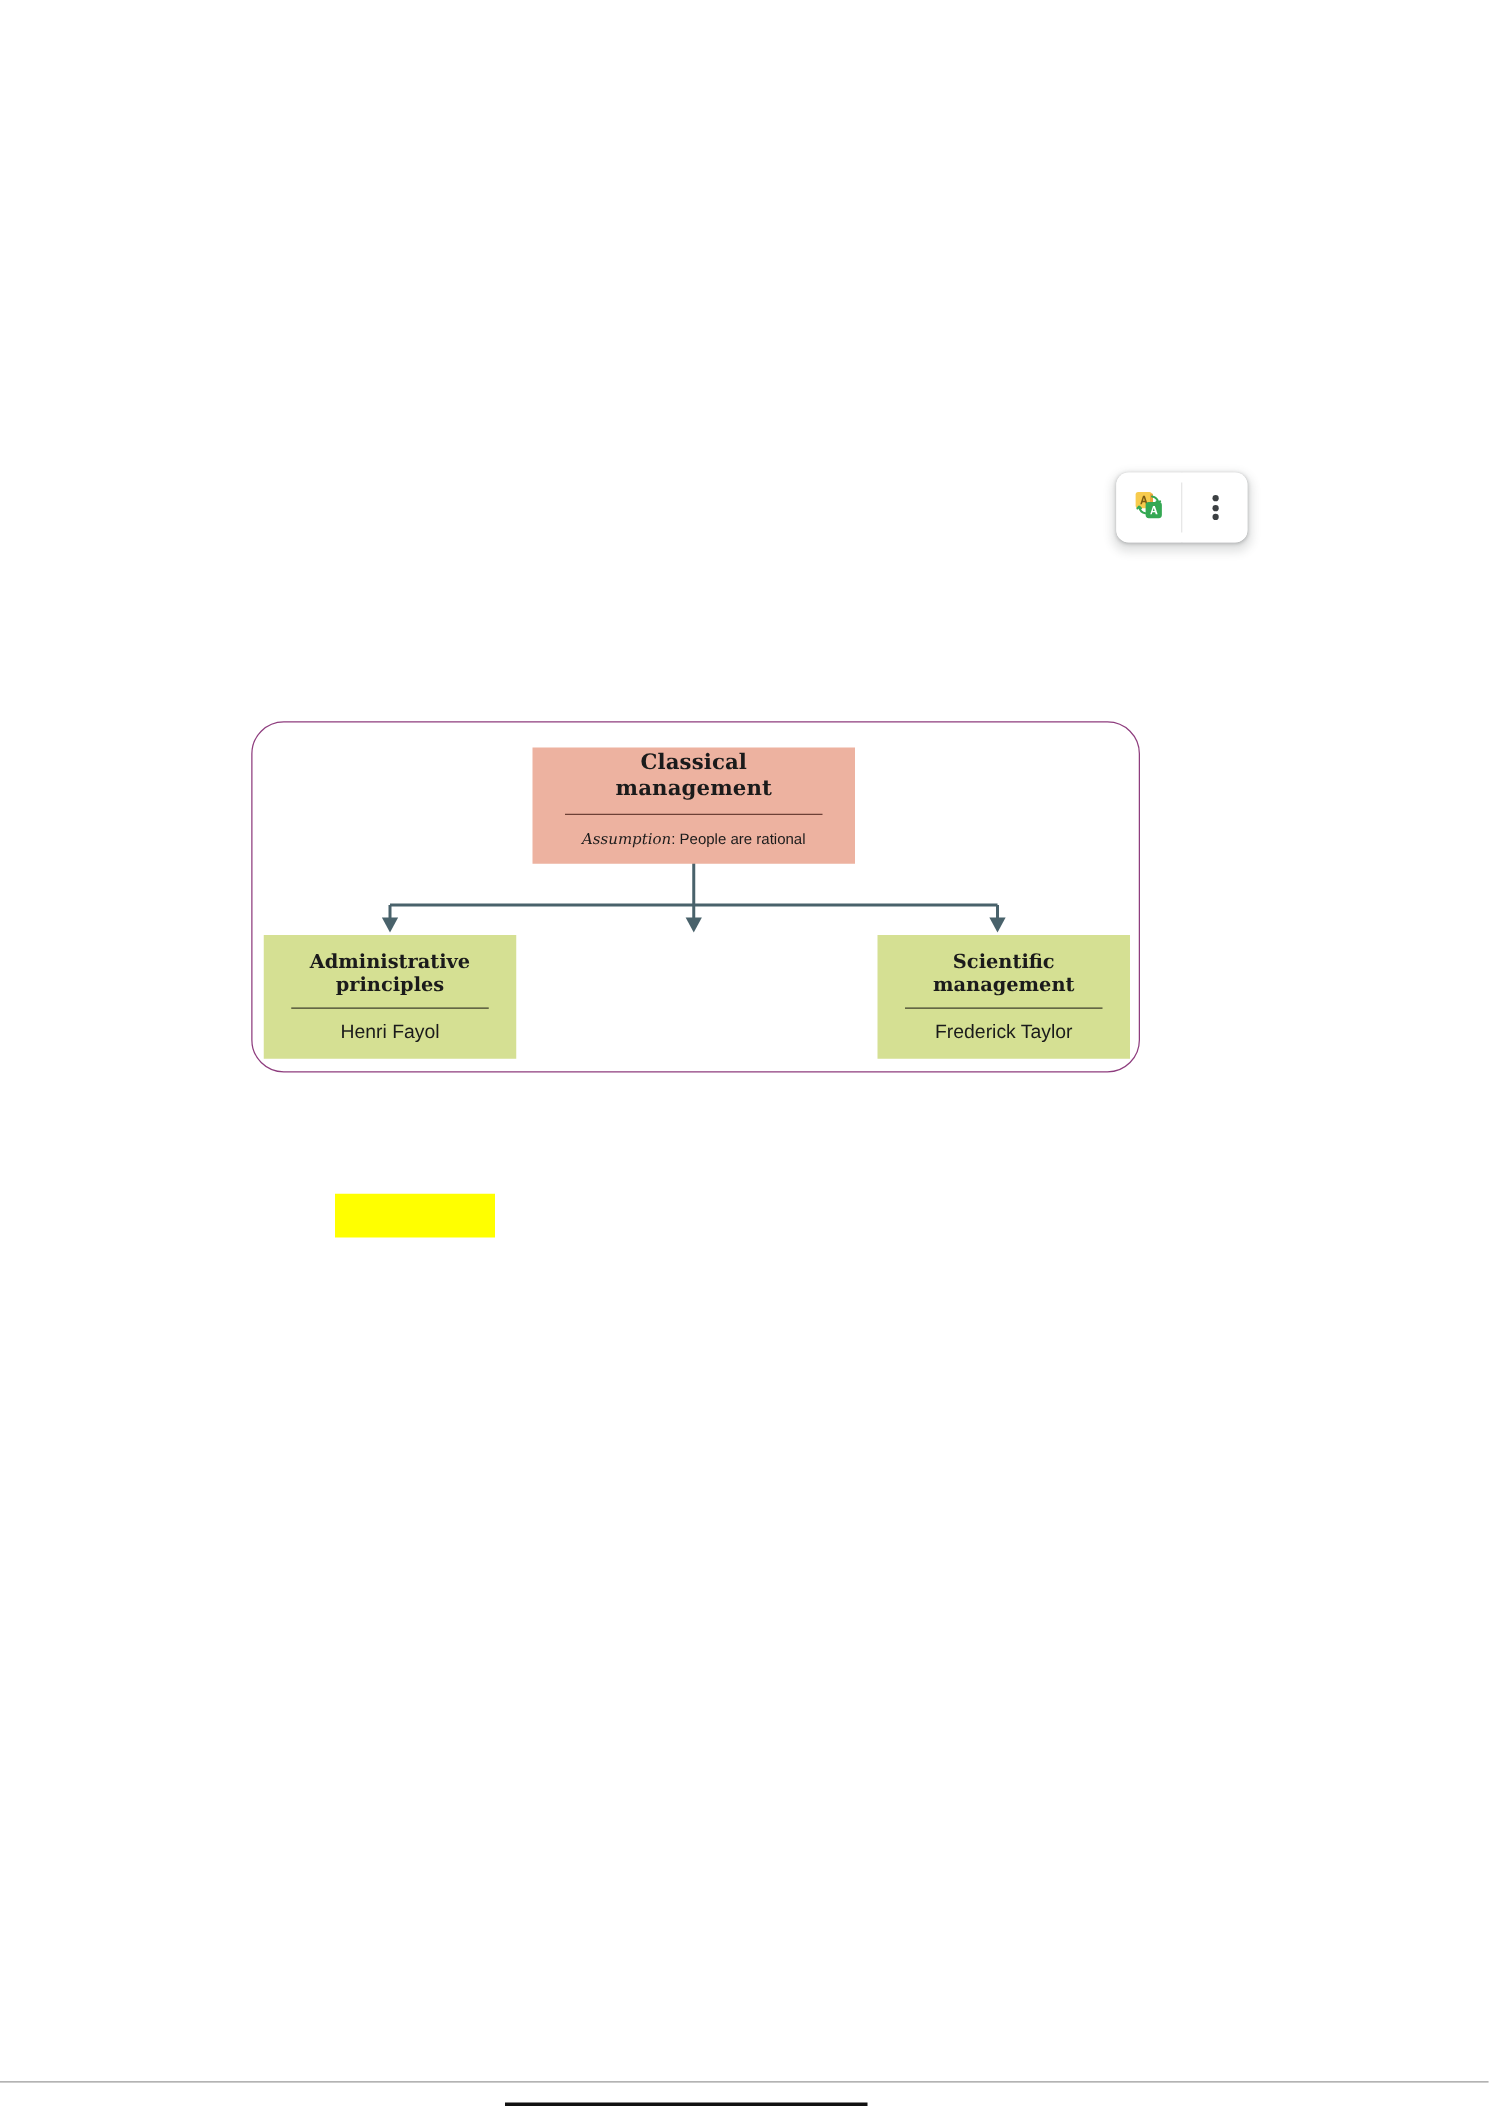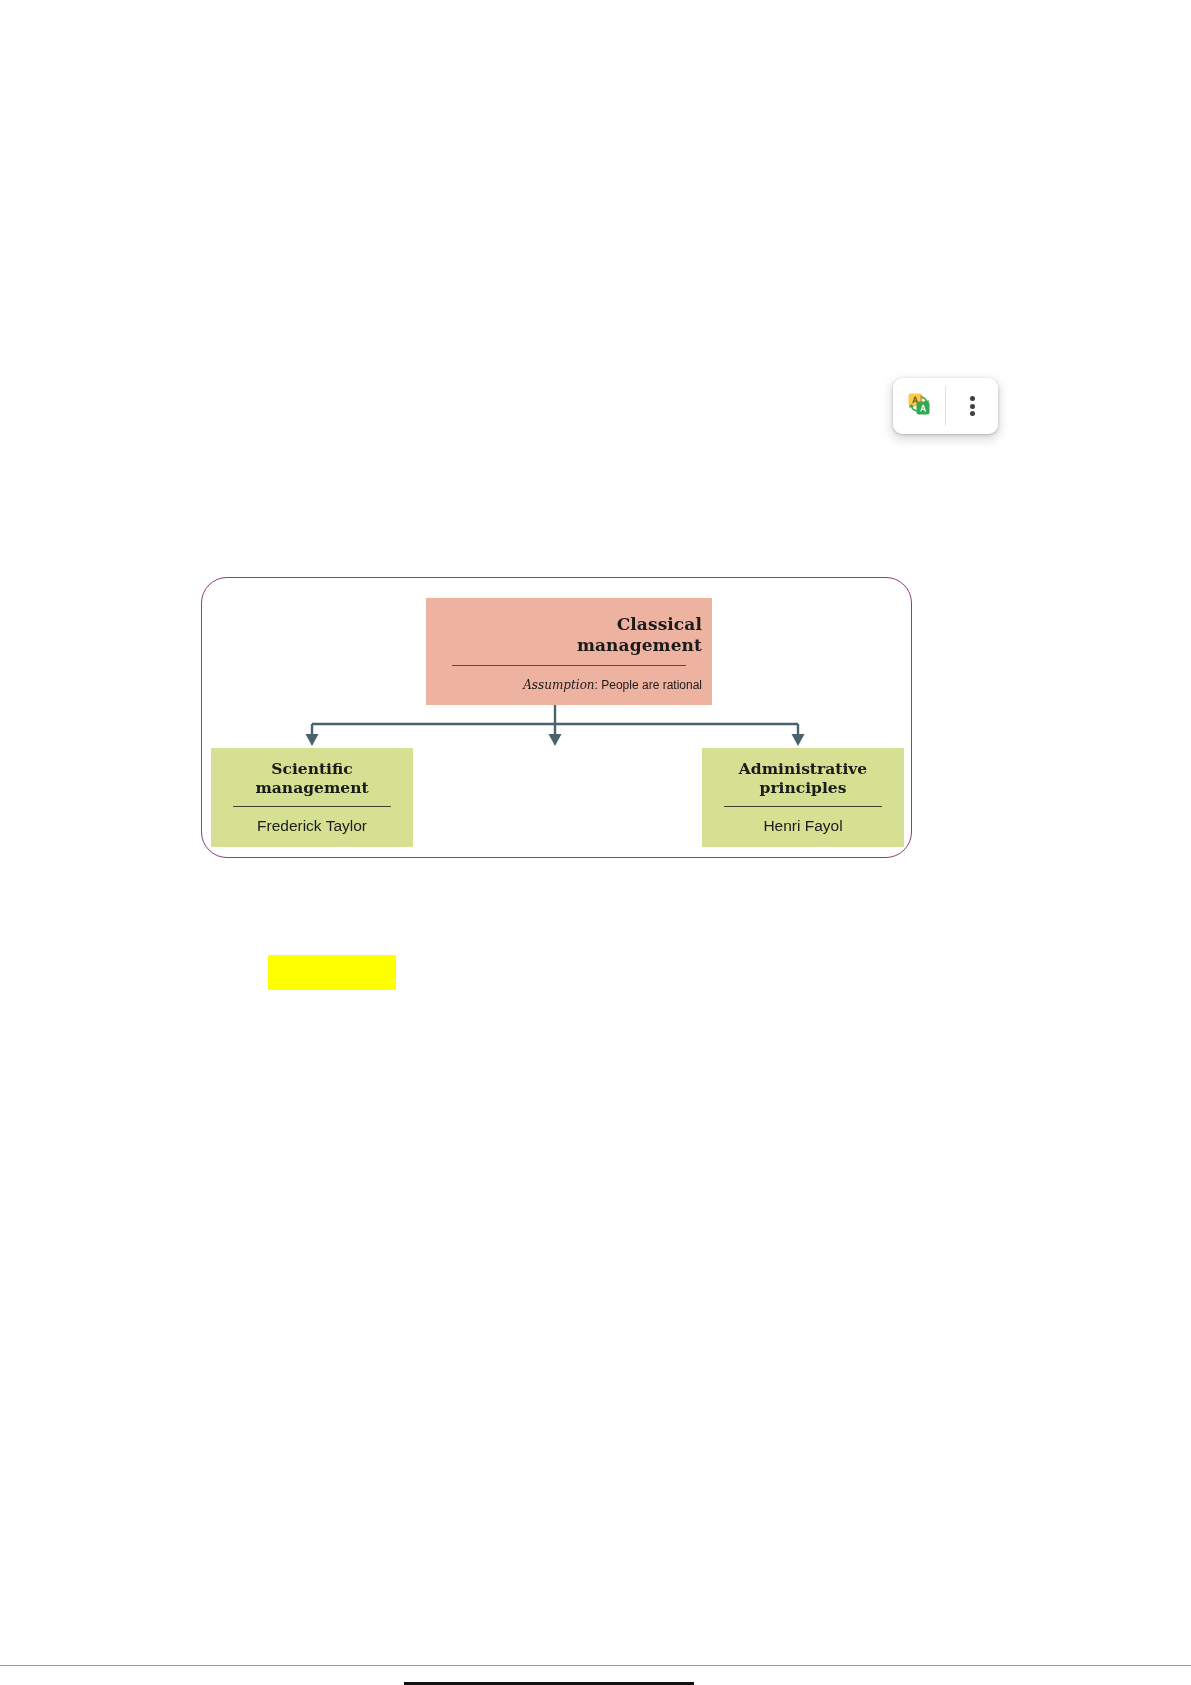--- a/index.html
+++ b/index.html
@@ -62,24 +62,24 @@
     border: 1.6px solid #8E3D7E;
     border-radius: 26px;
     background: #ffffff;
   }
 
   
   .node-top {
     position: absolute;
     left: 224px;
     top: 20px;
-    width: 286px;
+    width: 258px;
     background: #EDB2A0;
-    padding: 16px 10px 10px 10px;
-    text-align: right;
+    padding: 2px 10px 10px 10px;
+    text-align: center;
   }
   .node-title {
     font-family: "DejaVu Serif", "Liberation Serif", serif;
     font-weight: bold;
     font-size: 17px;
     line-height: 21px;
     color: #1b1b1b;
     letter-spacing: 0.1px;
   }
   .node-rule {
@@ -229,36 +229,36 @@
       <span>management</span>
     </div>
     <div class="node-rule"></div>
     <div class="node-sub"><em>Assumption</em><span>: </span><span>People are rational</span></div>
   </div>
 
   <div class="node-row">
 
     <div class="node-leaf">
       <div class="leaf-title">
+        <span>Administrative</span><br>
+        <span>principles</span>
+      </div>
+      <div class="leaf-rule"></div>
+      <div class="leaf-name">Henri Fayol</div>
+    </div>
+
+    <div class="node-leaf">
+      <div class="leaf-title">
         <span>Scientific</span><br>
         <span>management</span>
       </div>
       <div class="leaf-rule"></div>
       <div class="leaf-name">Frederick Taylor</div>
     </div>
 
-    <div class="node-leaf">
-      <div class="leaf-title">
-        <span>Administrative</span><br>
-        <span>principles</span>
-      </div>
-      <div class="leaf-rule"></div>
-      <div class="leaf-name">Henri Fayol</div>
-    </div>
-
 
   </div>
 </div>
 
 <div class="highlight-block"></div>
 
 <div class="page-rule"></div>
 <div class="page-footer-sliver"></div>
 
 </body></html>

